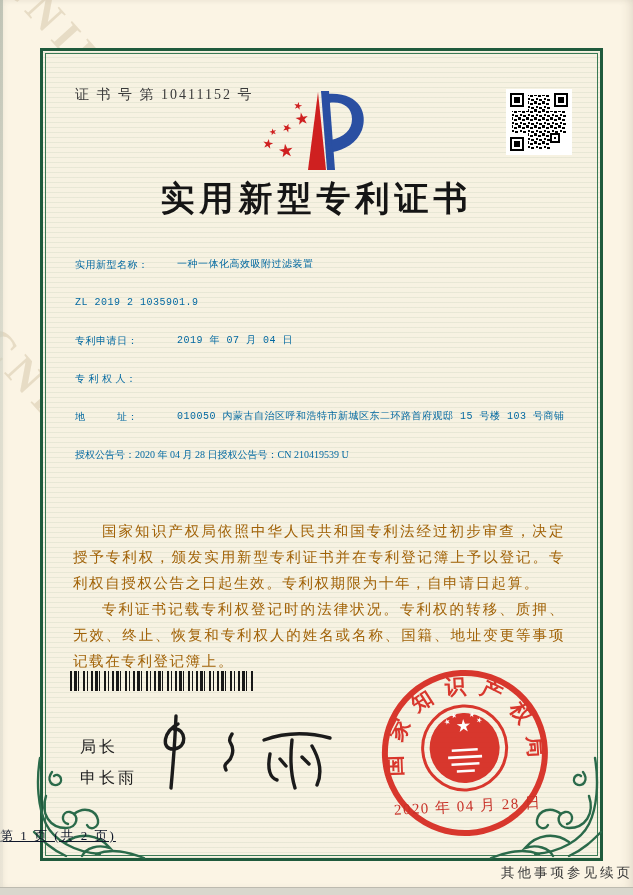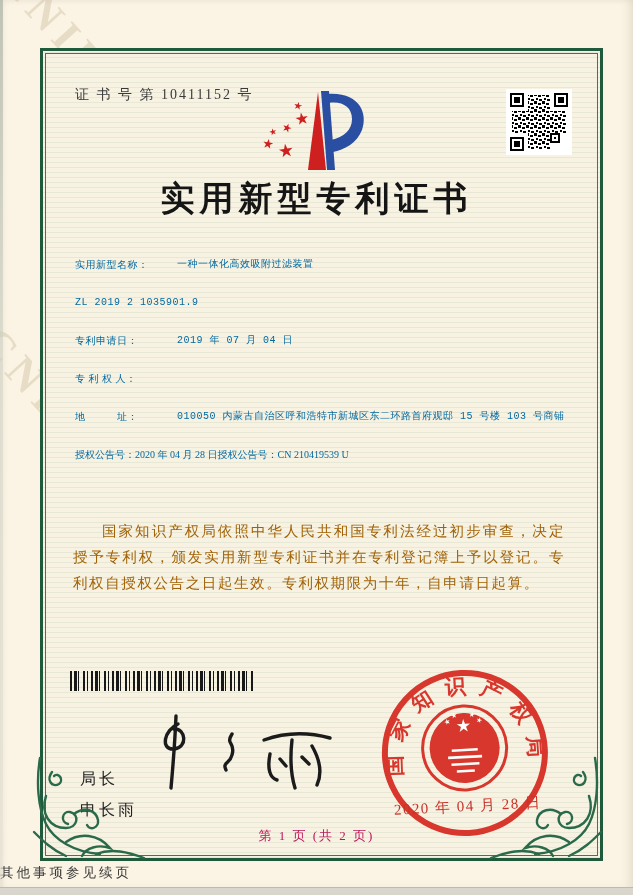--- a/index.html
+++ b/index.html
@@ -40,31 +40,31 @@
   .fvalue{flex:1;letter-spacing:.5px;font-family:Liberation Mono, monospace;}
   .grant-row{display:flex;line-height:23px;}
   .grant-row .sp{}
 
   .legal{position:absolute;left:73px;top:518px;width:492px;font-size:14.5px;line-height:26px;letter-spacing:1.6px;text-align:justify;color:#a16207;}
   .legal p{margin:0;text-indent:2em;}
 
   .barcode{position:absolute;left:70px;top:671px;width:183px;height:20px;
     background:repeating-linear-gradient(90deg,#181818 0 2px,rgba(0,0,0,0) 2px 4px,#181818 4px 7px,rgba(0,0,0,0) 7px 8px,#181818 8px 9px,rgba(0,0,0,0) 9px 13px,#181818 13px 15px,rgba(0,0,0,0) 15px 17px,#181818 17px 18px,rgba(0,0,0,0) 18px 21px);}
 
-  .signer{position:absolute;left:80px;top:731px;font-size:16px;letter-spacing:3px;color:#222;line-height:31px;margin-top:32px;}
+  .signer{position:absolute;left:80px;top:731px;font-size:16px;letter-spacing:3px;color:#222;line-height:31px;}
   .signature{position:absolute;left:140px;top:712px;}
 
   .seal{position:absolute;left:372px;top:660px;opacity:.92;transform:rotate(-3deg);}
 
   .flourish{position:absolute;}
   .flourish.bl{left:26px;top:756px;}
   .flourish.br{left:487px;top:756px;transform:scaleX(-1);}
 
-  .pagenum{position:absolute;left:0;top:827px;width:633px;text-align:center;font-size:13px;letter-spacing:2px;color:#be185d;}
-  .contnote{position:absolute;left:0;top:864px;width:633px;text-align:left;font-size:13.5px;letter-spacing:3px;color:#3a3a3a;}
+  .pagenum{position:absolute;left:0;top:827px;width:633px;text-align:left;font-size:13px;letter-spacing:2px;color:#0f172a;text-decoration:underline;}
+  .contnote{position:absolute;left:0;top:864px;width:633px;text-align:right;font-size:13.5px;letter-spacing:3px;color:#3a3a3a;}
 </style>
 </head>
 <body>
 
 <div class="page">
 
   <div class="wm" style="left:-20px;top:10px;">CNIPA</div>
   <div class="wm" style="left:388px;top:242px;">CNIPA</div>
   <div class="wm" style="left:-40px;top:372px;">CNIPA</div>
   <div class="wm" style="left:70px;top:528px;opacity:.55;">CNIPA</div>
@@ -156,20 +156,21 @@
     <div class="grant-row">
       <span>授权公告号：</span>
       <span>2020 年 04 月 28 日</span>
       <span class="sp">授权公告号：</span>
       <span>CN 210419539 U</span>
     </div>
   </div>
 
   <div class="legal">
     <p>国家知识产权局依照中华人民共和国专利法经过初步审查，决定授予专利权，颁发实用新型专利证书并在专利登记簿上予以登记。专利权自授权公告之日起生效。专利权期限为十年，自申请日起算。</p>
+    <p>专利证书记载专利权登记时的法律状况。专利权的转移、质押、无效、终止、恢复和专利权人的姓名或名称、国籍、地址变更等事项记载在专利登记簿上。</p>
   </div>
 
   <div class="barcode"></div>
 
   <div class="signer">
     <div>局长</div>
     <div>申长雨</div>
   </div>
 
   <div class="signature">

